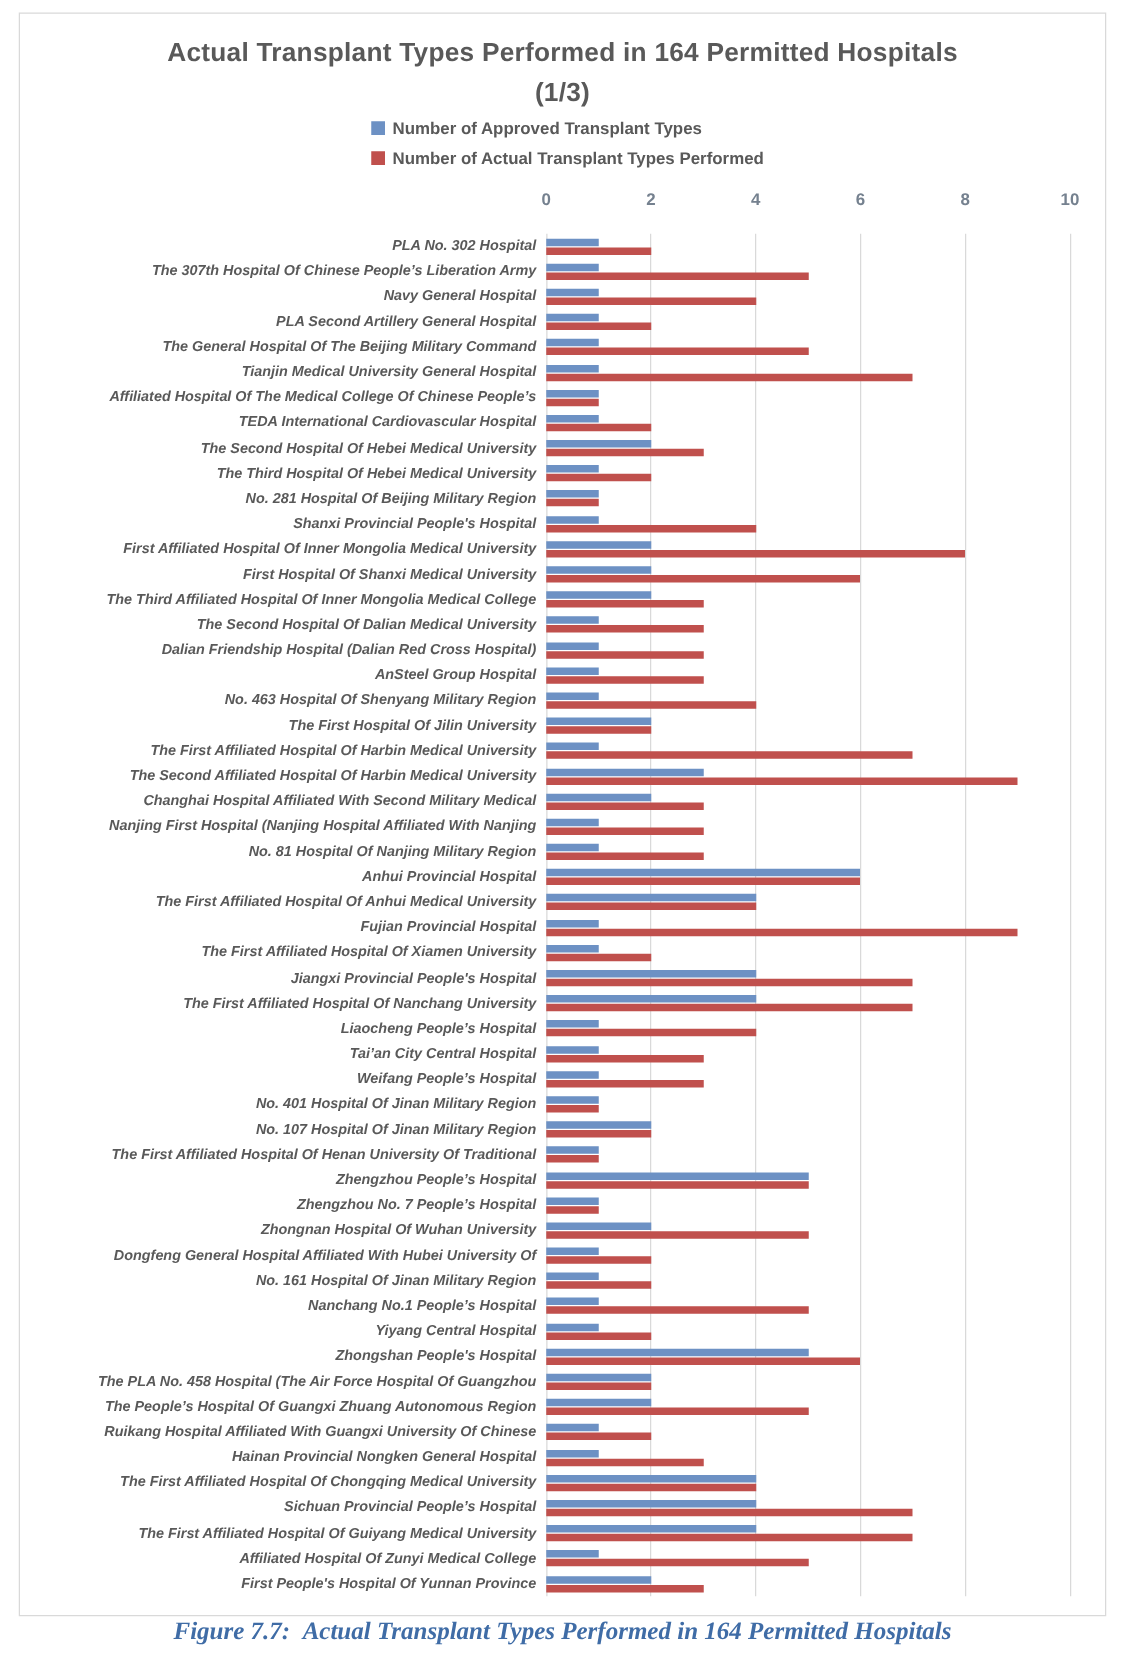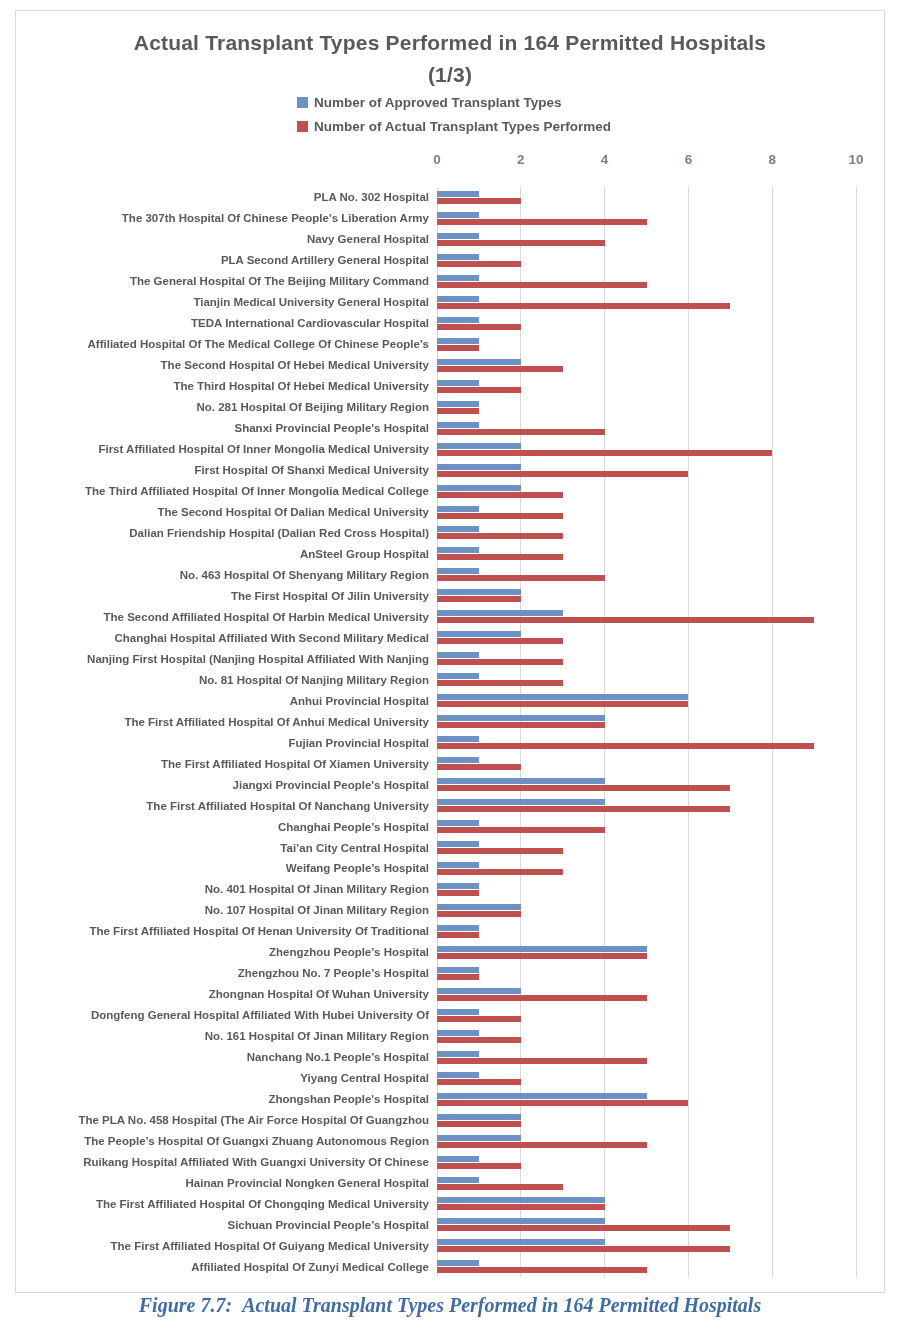--- a/index.html
+++ b/index.html
@@ -12,21 +12,21 @@
   .legend-row{display:flex;align-items:center;}
   .legend-swatch{width:11px;height:11px;margin-right:6px;flex:0 0 auto;}
   .legend-label{font-size:13.5px;font-weight:600;color:#595959;white-space:nowrap;}
   .axis-labels{position:absolute;left:421px;top:141px;width:419px;height:18px;}
   .axis-tick-label{position:absolute;top:0;transform:translateX(-50%);font-size:13.5px;font-weight:600;color:#75818f;}
   .chart-body{position:absolute;left:0;top:176px;width:100%;height:1090px;}
   .grid{position:absolute;left:421px;top:0;width:419px;height:100%;}
   .gridline{position:absolute;top:0;width:1px;height:100%;background:#d9d9d9;}
   .rows{position:absolute;left:0;top:0;width:100%;height:100%;display:flex;flex-direction:column;}
   .row{flex:1 1 0;display:flex;align-items:stretch;}
-  .row-label{width:413px;flex:0 0 413px;text-align:right;padding-right:8px;font-size:11.5px;font-weight:600;color:#595959;white-space:nowrap;overflow:hidden;display:flex;align-items:center;justify-content:flex-end;}
+  .row-label{width:413px;flex:0 0 413px;text-align:right;padding-right:8px;font-size:11.5px;font-weight:600;color:#595959;white-space:nowrap;overflow:hidden;display:flex;align-items:center;justify-content:flex-end;font-style:italic;}
   .row-bars{position:relative;width:419px;flex:0 0 419px;}
   .bar{position:absolute;left:0;height:6px;}
   .bar-approved{top:calc(50% - 6.5px);}
   .bar-actual{top:calc(50% + .5px);}
   .caption{position:absolute;left:0;top:1294px;width:100%;text-align:center;font-family:"Liberation Serif",serif;font-style:italic;font-weight:bold;font-size:20px;color:#3f6ca6;}
   .caption .cap-label{margin-right:10px;}
 </style>
 </head>
 <body>
 
@@ -100,55 +100,55 @@
           </div>
         </div>
         <div class="row">
           <div class="row-label">Tianjin Medical University General Hospital</div>
           <div class="row-bars">
             <div class="bar bar-approved" style="width: 10%; background: rgb(109, 145, 196);"></div>
             <div class="bar bar-actual" style="width: 70%; background: rgb(192, 80, 77);"></div>
           </div>
         </div>
         <div class="row">
+          <div class="row-label">Affiliated Hospital Of The Medical College Of Chinese People’s</div>
+          <div class="row-bars">
+            <div class="bar bar-approved" style="width: 10%; background: rgb(109, 145, 196);"></div>
+            <div class="bar bar-actual" style="width: 10%; background: rgb(192, 80, 77);"></div>
+          </div>
+        </div>
+        <div class="row">
           <div class="row-label">TEDA International Cardiovascular Hospital</div>
           <div class="row-bars">
             <div class="bar bar-approved" style="width: 10%; background: rgb(109, 145, 196);"></div>
             <div class="bar bar-actual" style="width: 20%; background: rgb(192, 80, 77);"></div>
           </div>
         </div>
         <div class="row">
-          <div class="row-label">Affiliated Hospital Of The Medical College Of Chinese People’s</div>
+          <div class="row-label">The Second Hospital Of Hebei Medical University</div>
+          <div class="row-bars">
+            <div class="bar bar-approved" style="width: 20%; background: rgb(109, 145, 196);"></div>
+            <div class="bar bar-actual" style="width: 30%; background: rgb(192, 80, 77);"></div>
+          </div>
+        </div>
+        <div class="row">
+          <div class="row-label">The Third Hospital Of Hebei Medical University</div>
+          <div class="row-bars">
+            <div class="bar bar-approved" style="width: 10%; background: rgb(109, 145, 196);"></div>
+            <div class="bar bar-actual" style="width: 20%; background: rgb(192, 80, 77);"></div>
+          </div>
+        </div>
+        <div class="row">
+          <div class="row-label">No. 281 Hospital Of Beijing Military Region</div>
           <div class="row-bars">
             <div class="bar bar-approved" style="width: 10%; background: rgb(109, 145, 196);"></div>
             <div class="bar bar-actual" style="width: 10%; background: rgb(192, 80, 77);"></div>
           </div>
         </div>
         <div class="row">
-          <div class="row-label">The Second Hospital Of Hebei Medical University</div>
-          <div class="row-bars">
-            <div class="bar bar-approved" style="width: 20%; background: rgb(109, 145, 196);"></div>
-            <div class="bar bar-actual" style="width: 30%; background: rgb(192, 80, 77);"></div>
-          </div>
-        </div>
-        <div class="row">
-          <div class="row-label">The Third Hospital Of Hebei Medical University</div>
-          <div class="row-bars">
-            <div class="bar bar-approved" style="width: 10%; background: rgb(109, 145, 196);"></div>
-            <div class="bar bar-actual" style="width: 20%; background: rgb(192, 80, 77);"></div>
-          </div>
-        </div>
-        <div class="row">
-          <div class="row-label">No. 281 Hospital Of Beijing Military Region</div>
-          <div class="row-bars">
-            <div class="bar bar-approved" style="width: 10%; background: rgb(109, 145, 196);"></div>
-            <div class="bar bar-actual" style="width: 10%; background: rgb(192, 80, 77);"></div>
-          </div>
-        </div>
-        <div class="row">
           <div class="row-label">Shanxi Provincial People's Hospital</div>
           <div class="row-bars">
             <div class="bar bar-approved" style="width: 10%; background: rgb(109, 145, 196);"></div>
             <div class="bar bar-actual" style="width: 40%; background: rgb(192, 80, 77);"></div>
           </div>
         </div>
         <div class="row">
           <div class="row-label">First Affiliated Hospital Of Inner Mongolia Medical University</div>
           <div class="row-bars">
             <div class="bar bar-approved" style="width: 20%; background: rgb(109, 145, 196);"></div>
@@ -195,20 +195,27 @@
           <div class="row-bars">
             <div class="bar bar-approved" style="width: 10%; background: rgb(109, 145, 196);"></div>
             <div class="bar bar-actual" style="width: 40%; background: rgb(192, 80, 77);"></div>
           </div>
         </div>
         <div class="row">
           <div class="row-label">The First Hospital Of Jilin University</div>
           <div class="row-bars">
             <div class="bar bar-approved" style="width: 20%; background: rgb(109, 145, 196);"></div>
             <div class="bar bar-actual" style="width: 20%; background: rgb(192, 80, 77);"></div>
+          </div>
+        </div>
+        <div class="row">
+          <div class="row-label">The First Affiliated Hospital Of Harbin Medical University</div>
+          <div class="row-bars">
+            <div class="bar bar-approved" style="width: 10%; background: rgb(109, 145, 196);"></div>
+            <div class="bar bar-actual" style="width: 70%; background: rgb(192, 80, 77);"></div>
           </div>
         </div>
         <div class="row">
           <div class="row-label">The Second Affiliated Hospital Of Harbin Medical University</div>
           <div class="row-bars">
             <div class="bar bar-approved" style="width: 30%; background: rgb(109, 145, 196);"></div>
             <div class="bar bar-actual" style="width: 90%; background: rgb(192, 80, 77);"></div>
           </div>
         </div>
         <div class="row">
@@ -268,21 +275,21 @@
           </div>
         </div>
         <div class="row">
           <div class="row-label">The First Affiliated Hospital Of Nanchang University</div>
           <div class="row-bars">
             <div class="bar bar-approved" style="width: 40%; background: rgb(109, 145, 196);"></div>
             <div class="bar bar-actual" style="width: 70%; background: rgb(192, 80, 77);"></div>
           </div>
         </div>
         <div class="row">
-          <div class="row-label">Changhai People’s Hospital</div>
+          <div class="row-label">Liaocheng People’s Hospital</div>
           <div class="row-bars">
             <div class="bar bar-approved" style="width: 10%; background: rgb(109, 145, 196);"></div>
             <div class="bar bar-actual" style="width: 40%; background: rgb(192, 80, 77);"></div>
           </div>
         </div>
         <div class="row">
           <div class="row-label">Tai’an City Central Hospital</div>
           <div class="row-bars">
             <div class="bar bar-approved" style="width: 10%; background: rgb(109, 145, 196);"></div>
             <div class="bar bar-actual" style="width: 30%; background: rgb(192, 80, 77);"></div>
@@ -419,20 +426,27 @@
           <div class="row-bars">
             <div class="bar bar-approved" style="width: 40%; background: rgb(109, 145, 196);"></div>
             <div class="bar bar-actual" style="width: 70%; background: rgb(192, 80, 77);"></div>
           </div>
         </div>
         <div class="row">
           <div class="row-label">Affiliated Hospital Of Zunyi Medical College</div>
           <div class="row-bars">
             <div class="bar bar-approved" style="width: 10%; background: rgb(109, 145, 196);"></div>
             <div class="bar bar-actual" style="width: 50%; background: rgb(192, 80, 77);"></div>
+          </div>
+        </div>
+        <div class="row">
+          <div class="row-label">First People's Hospital Of Yunnan Province</div>
+          <div class="row-bars">
+            <div class="bar bar-approved" style="width: 20%; background: rgb(109, 145, 196);"></div>
+            <div class="bar bar-actual" style="width: 30%; background: rgb(192, 80, 77);"></div>
           </div>
         </div>
       </div>
   </div>
 </div>
 
 <div class="caption">
   <span class="cap-label">Figure 7.7:</span><span>Actual Transplant Types Performed in 164 Permitted Hospitals</span>
 </div>
 

